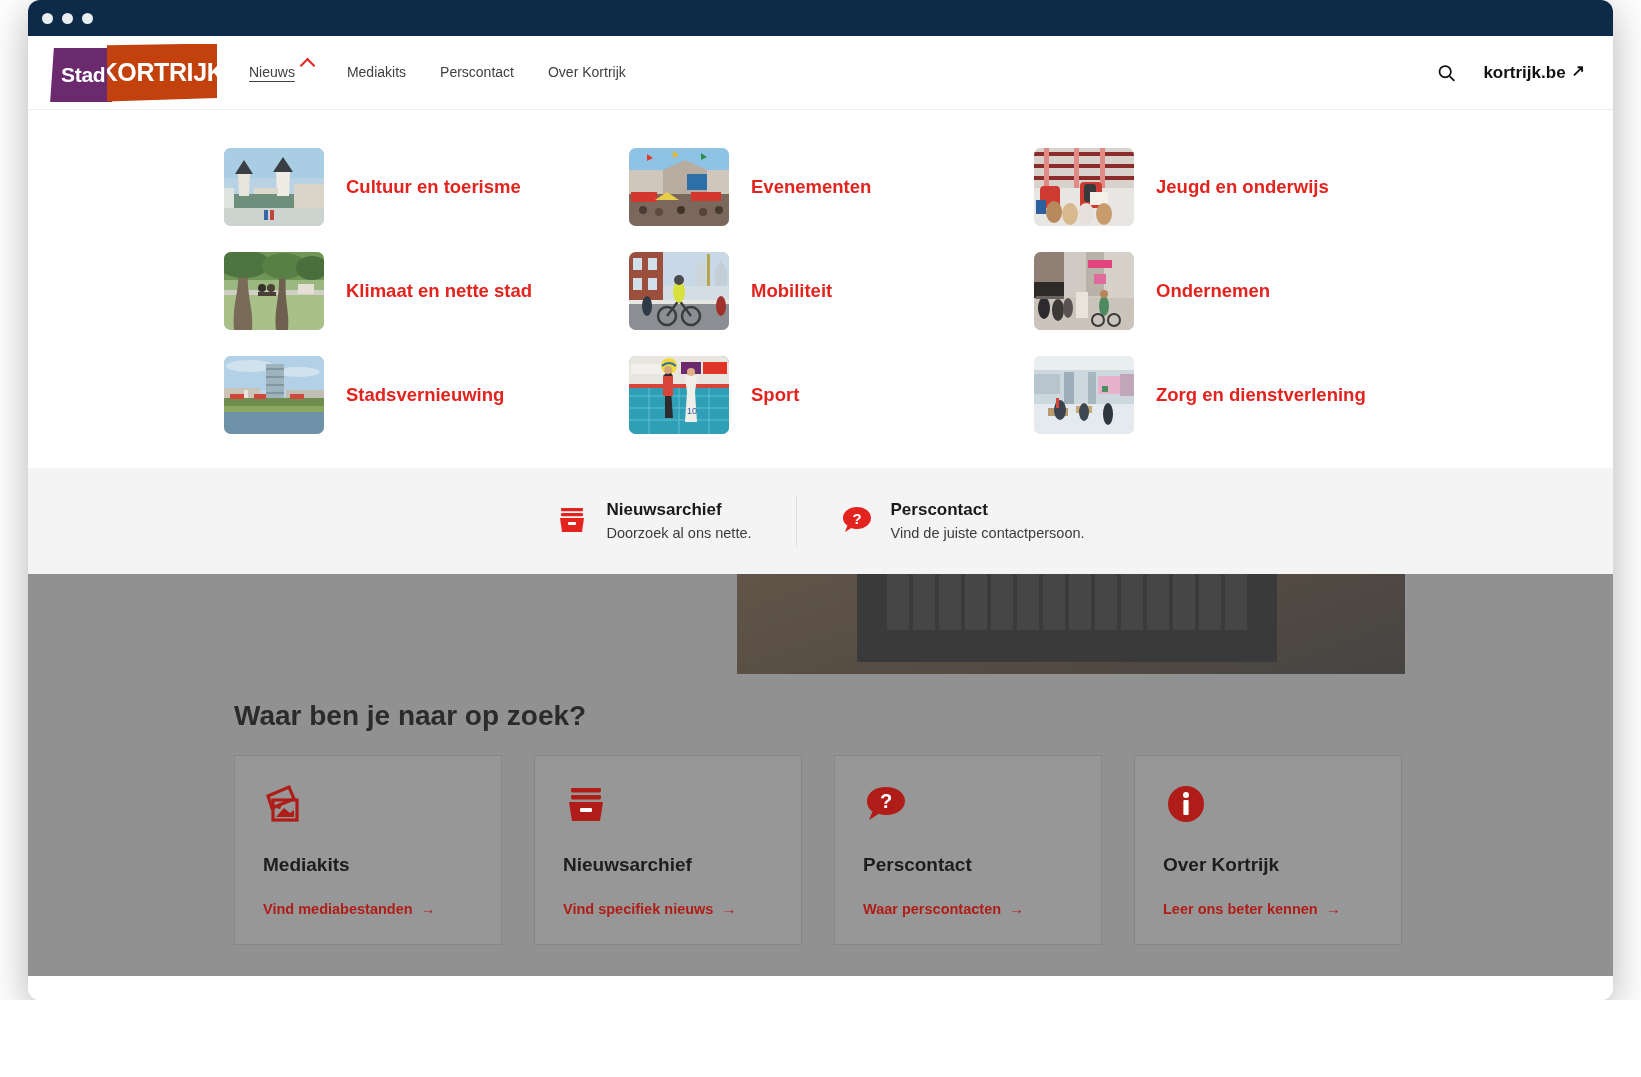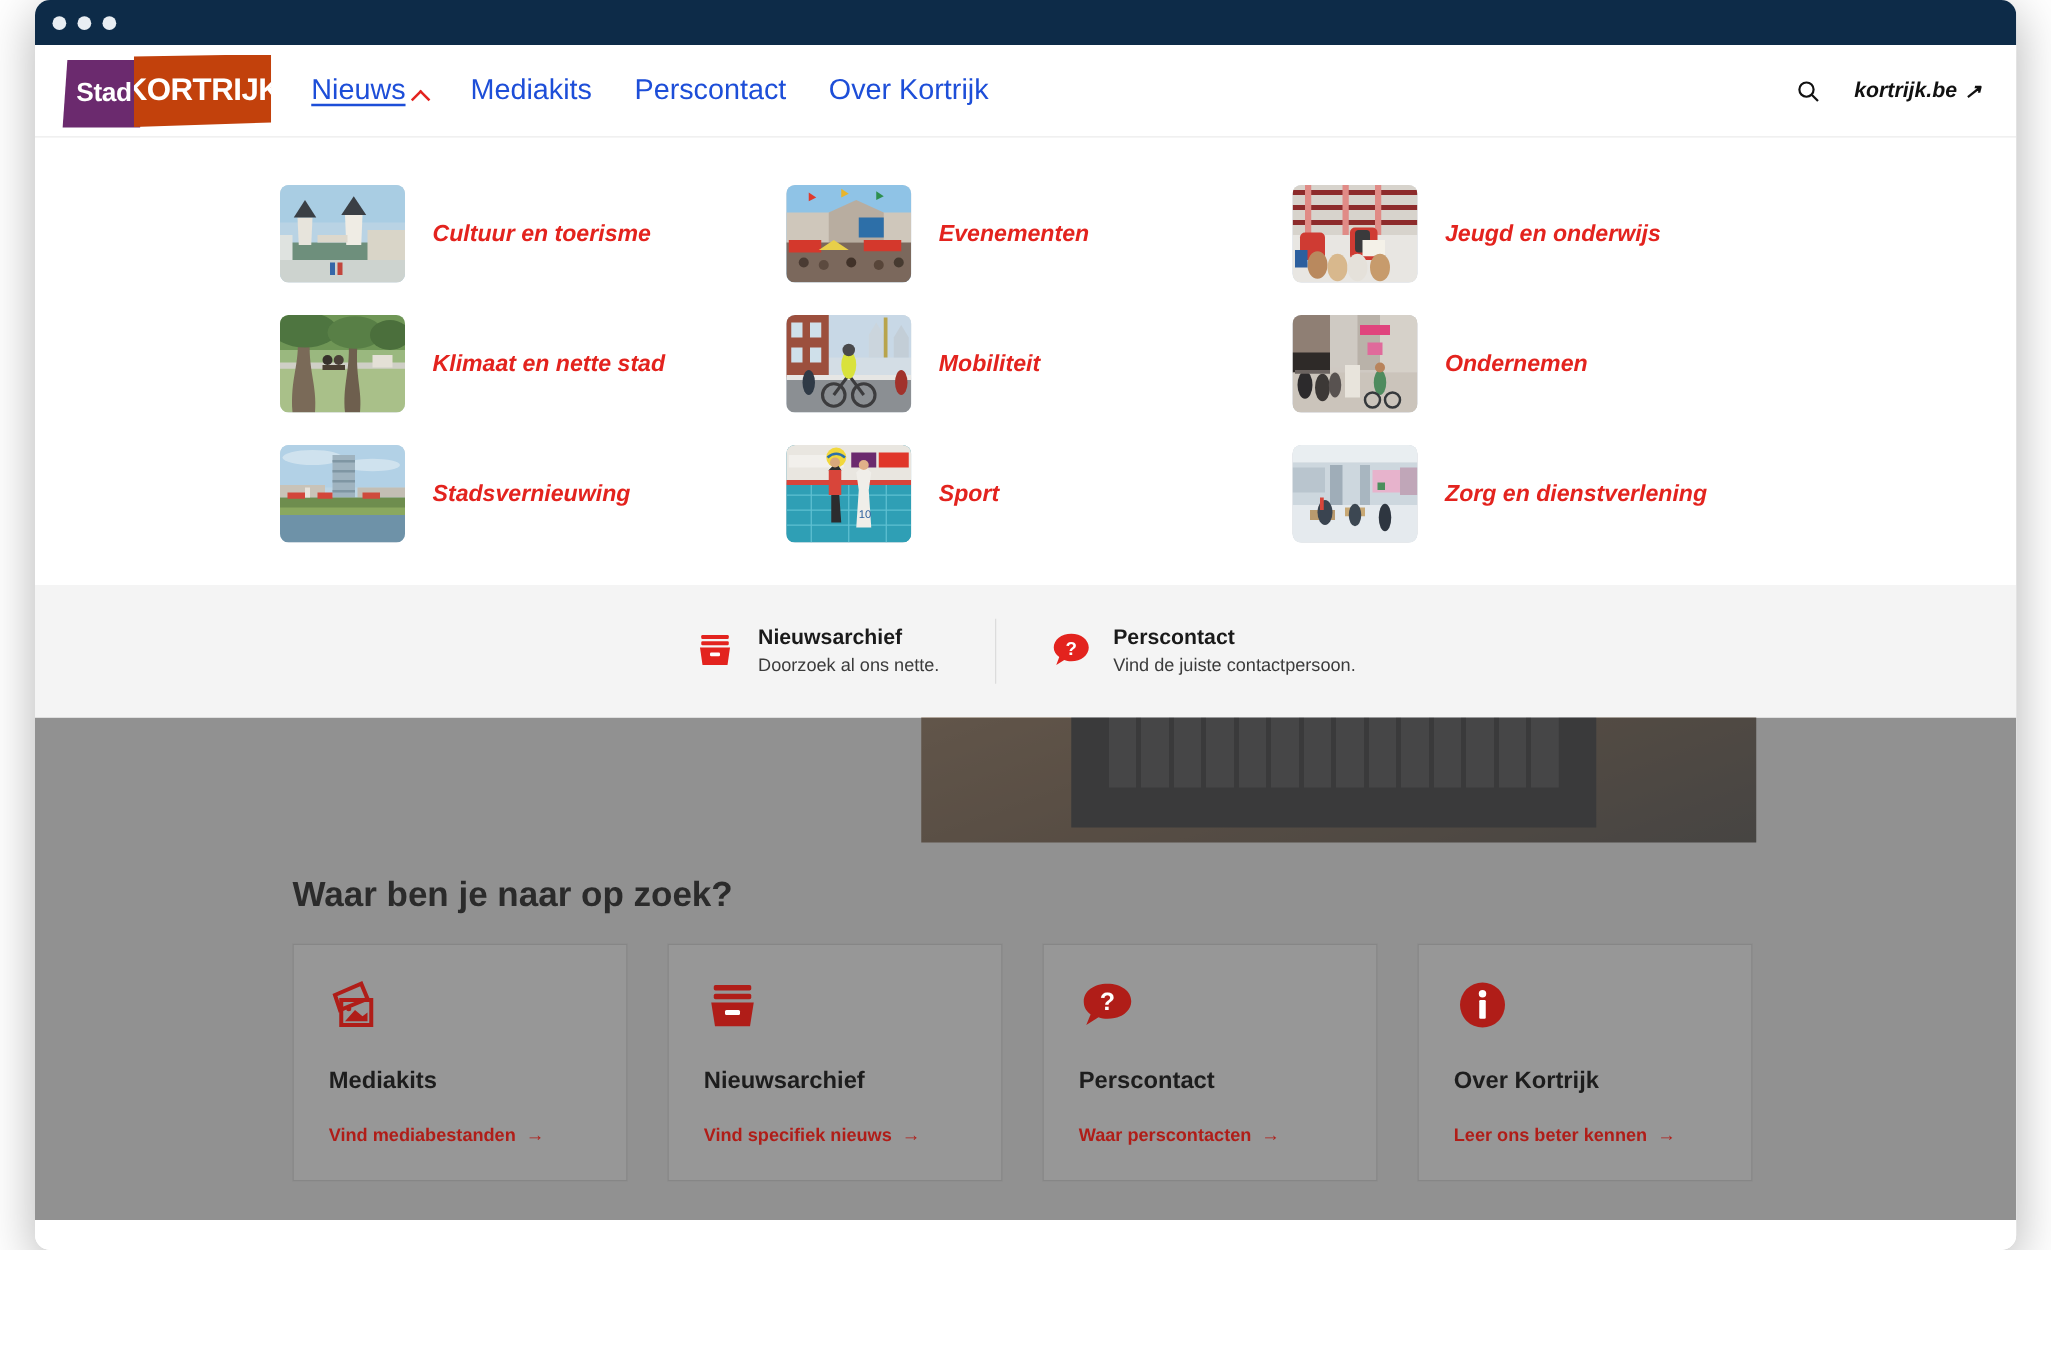--- a/index.html
+++ b/index.html
@@ -77,23 +77,23 @@
     letter-spacing: -0.4px;
     font-family: "Liberation Sans Narrow", "Liberation Sans", sans-serif;
   }
 
   #main-nav {
     display: flex; align-items: center;
     margin-left: 32px; gap: 34px;
     height: 100%;
   }
   .nav-item {
-    font-size: 23px; color: #1d4ed8;
+    font-size: 14px; color: #404040;
     cursor: pointer;
-    display: flex; align-items: flex-end; gap: 7px;
+    display: flex; align-items: flex-start; gap: 7px;
     position: relative;
     padding-bottom: 2px;
   }
   .nav-item.active > .nav-label { text-decoration: underline; text-underline-offset: 4px; }
   .chevron-up {
     display: inline-block;
     width: 11px; height: 11px;
     border-left: 2px solid #e3231e;
     border-top: 2px solid #e3231e;
     transform: rotate(45deg);
@@ -101,23 +101,22 @@
   }
 
   #header-right {
     position: absolute; right: 28px; top: 50%;
     transform: translateY(-50%);
     display: flex; align-items: center; gap: 26px;
   }
   .search-btn { cursor: pointer; display: flex; align-items: center; }
   #site-link {
     font-size: 17px; font-weight: 700; color: #111;
-    display: flex; align-items: flex-end; gap: 6px;
+    display: flex; align-items: flex-start; gap: 6px;
     cursor: pointer;
-    font-style: italic;
   }
   .ext-arrow { font-size: 16px; line-height: 1; }
 
   
   #mega-menu {
     position: relative;
     background: #ffffff;
     padding: 38px 0 34px 0;
     z-index: 4;
   }
@@ -136,21 +135,20 @@
     border-radius: 7px;
     overflow: hidden;
     flex: 0 0 auto;
     position: relative;
     background: #cfd6dc;
   }
   .thumb svg { display: block; width: 100%; height: 100%; }
   .mega-label {
     font-size: 18.5px; font-weight: 700; color: #e3231e;
     line-height: 1.25;
-    font-style: italic;
   }
 
   
   #utility-bar {
     position: relative;
     background: #f4f4f4;
     height: 106px;
     display: flex; align-items: center; justify-content: center;
     gap: 0px;
     z-index: 4;

